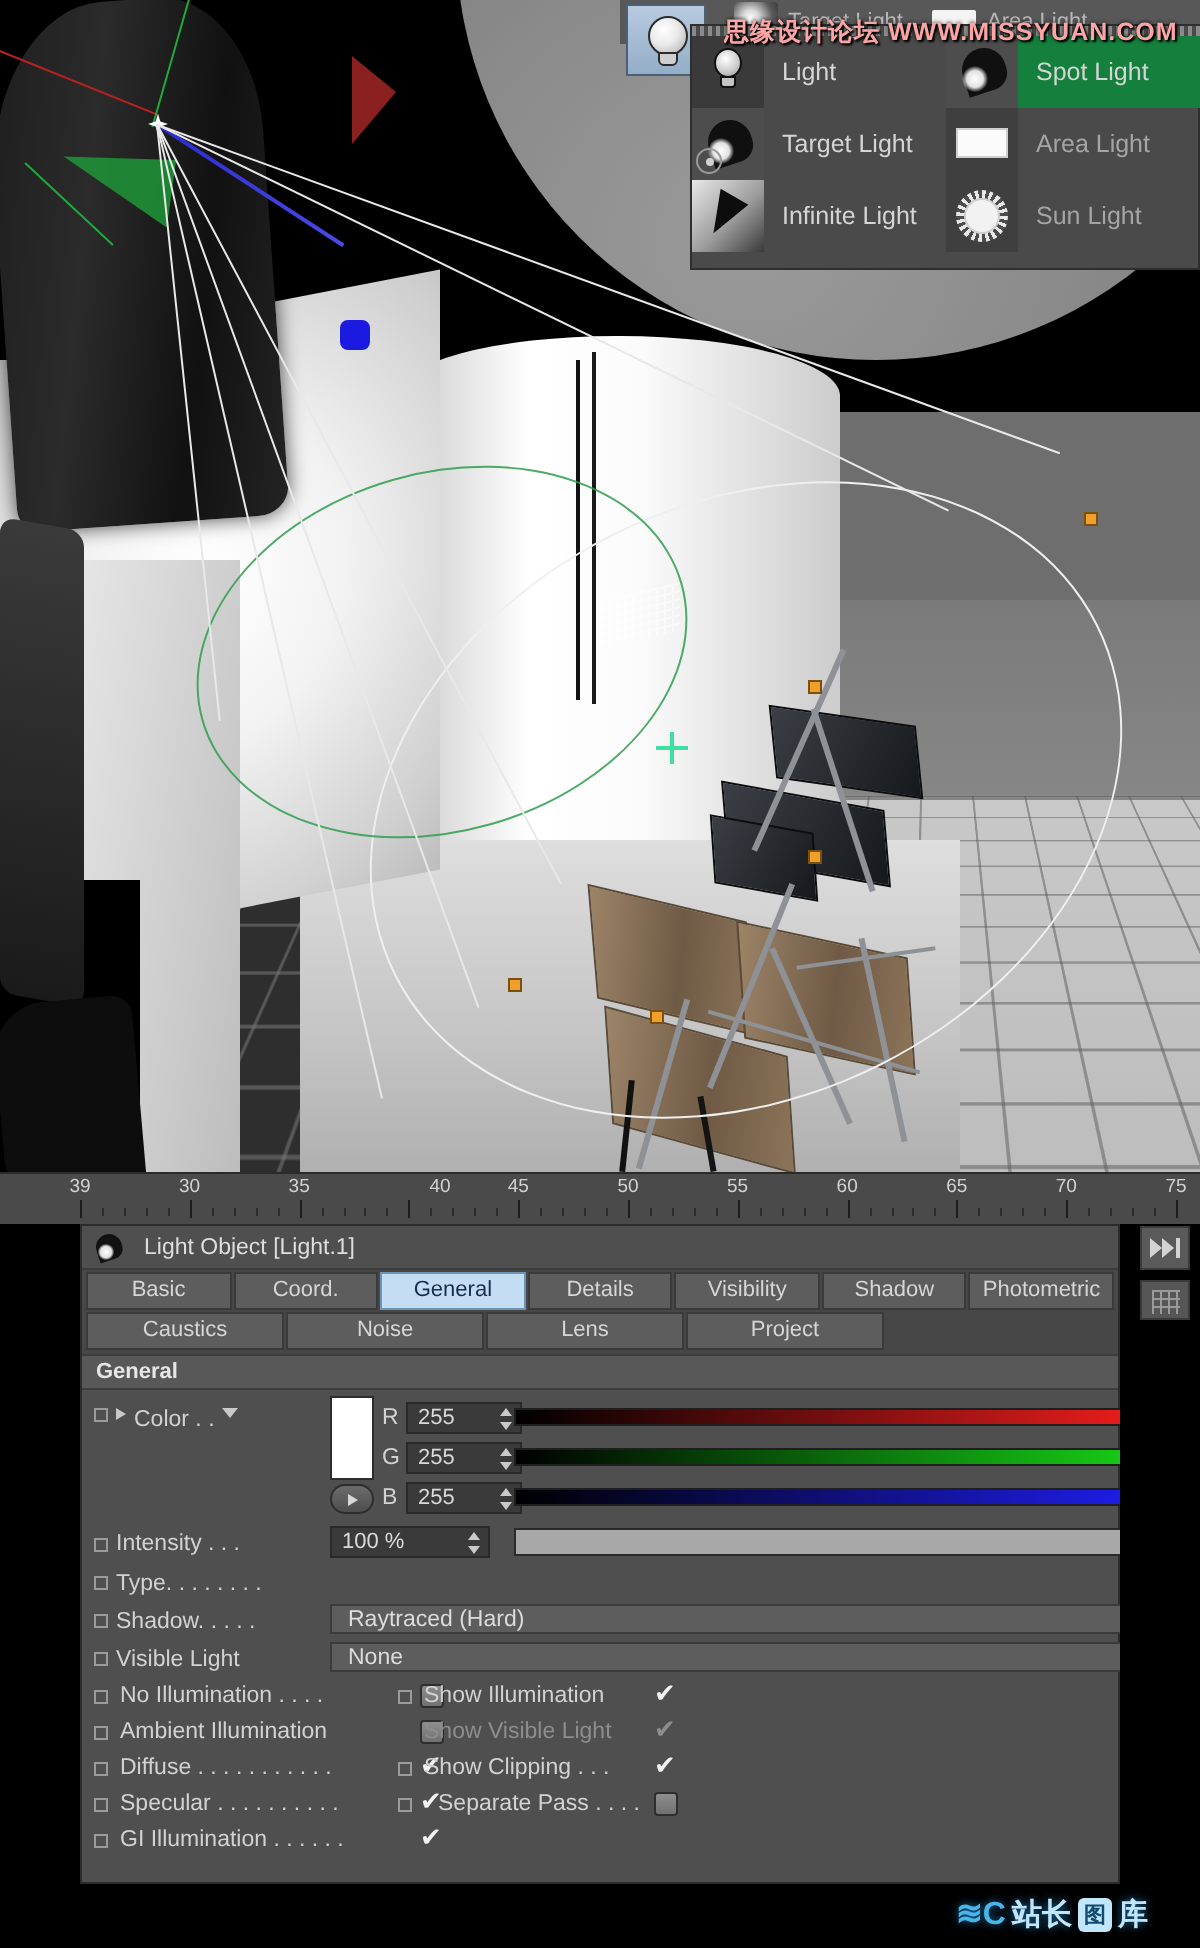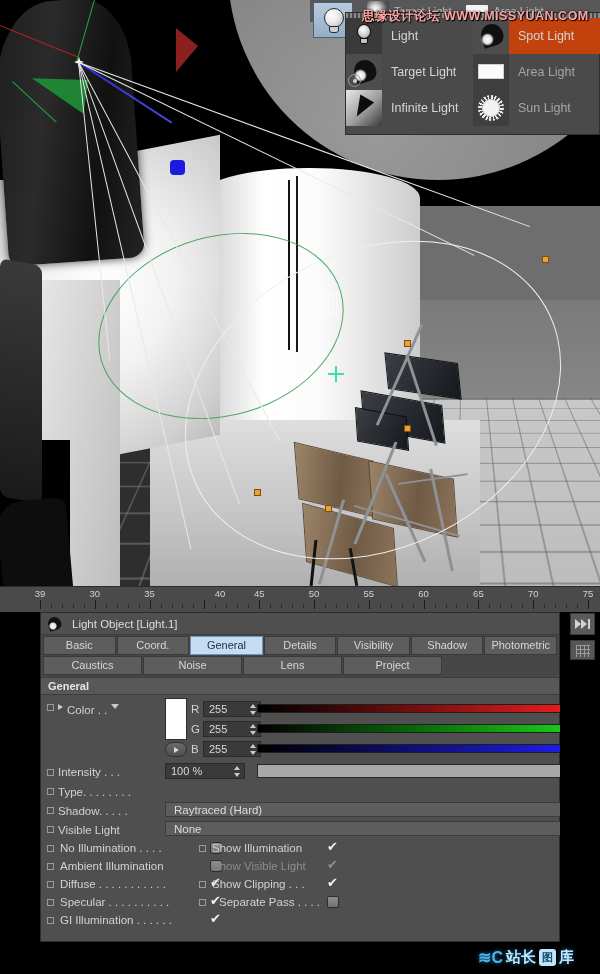--- a/index.html
+++ b/index.html
@@ -136,21 +136,21 @@
     background:#cfcfcf; border:1.5px solid #2b2b2b; border-radius:0 0 3px 3px; }
 
   
   #light-popup { position:absolute; left:345px; top:12px; width:255px; height:123px;
     background:#4a4a4a; border:1px solid #2e2e2e; }
   .popup-dotbar { position:absolute; left:0; top:0; width:255px; height:5px;
     background-image:repeating-linear-gradient(90deg,#8a8a8a 0 2px,#4a4a4a 2px 4px); }
   .popup-cols { position:absolute; left:0; top:5px; width:255px; height:118px; display:flex; }
   .popup-col { width:127px; }
   .menu-item { display:flex; align-items:center; height:36px; cursor:default; }
-  .menu-item.sel { background:#c2410c; }
+  .menu-item.sel { background:#15803d; }
   .mi-ico { width:36px; height:36px; flex:0 0 36px; position:relative;
     background:#3f3f3f; }
   .mi-label { font-size:12.5px; color:#d5d5d5; padding-left:9px; }
   .menu-item.dim .mi-label { color:#a5a5a5; }
   
   .ic-bulb { background:#3a3a3a; }
   .ic-bulb .g { position:absolute; left:11px; top:6px; width:14px; height:15px; border-radius:50%;
     background:radial-gradient(circle at 40% 35%,#fff,#c9c9c9 60%,#8d8d8d); border:1.3px solid #111; }
   .ic-bulb .b { position:absolute; left:14px; top:20px; width:8px; height:6px;
     background:#c4c4c4; border:1.3px solid #111; border-radius:0 0 2px 2px; }

